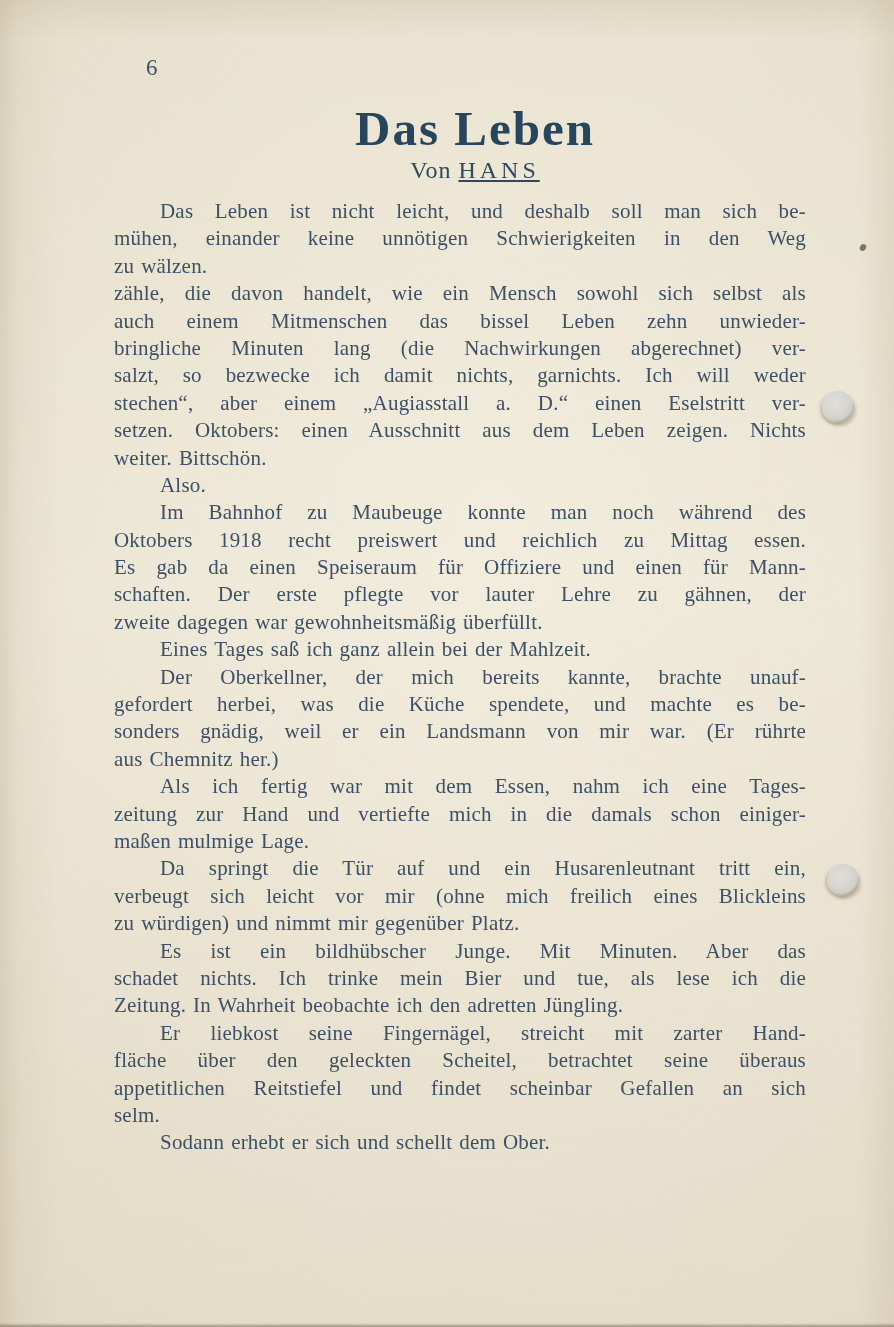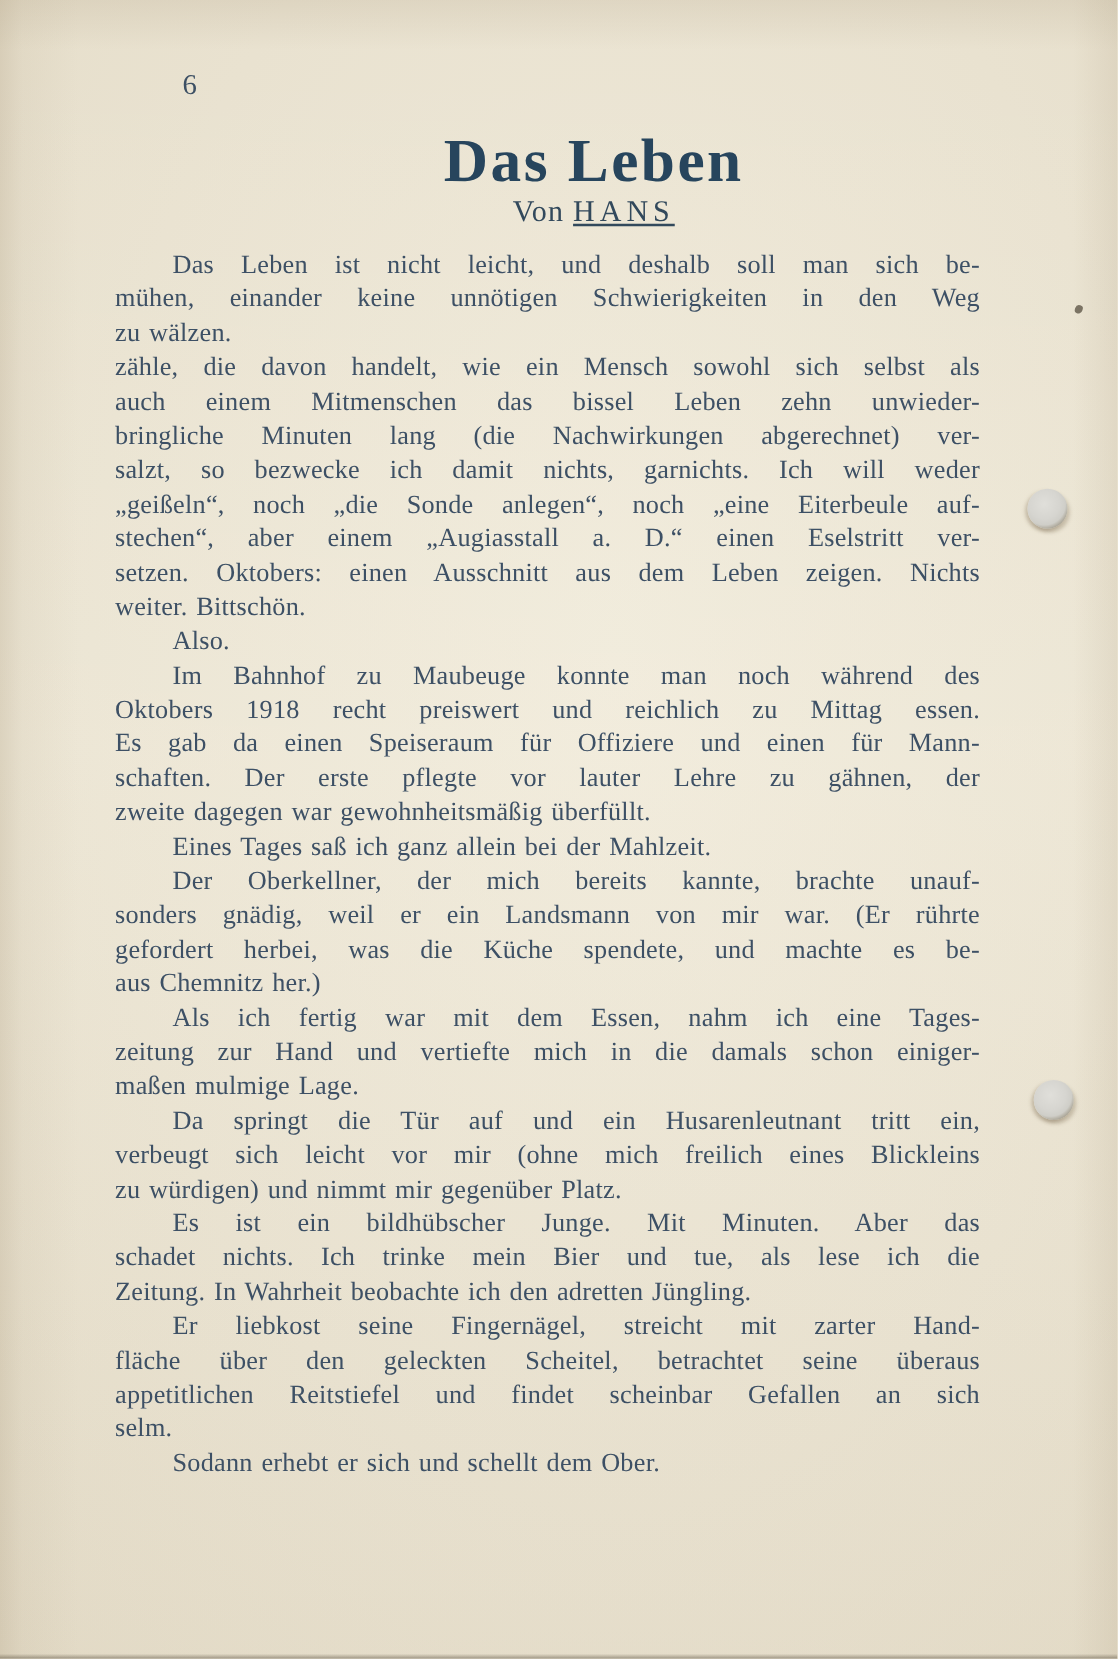--- a/index.html
+++ b/index.html
@@ -33,21 +33,21 @@
   }
   .title {
     font-size: 49px; font-weight: bold; letter-spacing: 2px;
     line-height: 1.05;
   }
   .byline {
     font-size: 24px; margin-top: 3px; color: #32495c; letter-spacing: 1px;
   }
   .byline .caps { letter-spacing: 4px; text-decoration: underline; }
   .body-text {
-    position: absolute; left: 92px; top: 198px; width: 692px;
+    position: absolute; left: 114px; top: 198px; width: 692px;
     font-size: 21px; line-height: 27.4px; color: #3d5065;
     word-spacing: 1.5px; letter-spacing: 0.2px;
   }
   .line {
     text-align: justify;
     text-align-last: justify;
     height: 27.4px; overflow: hidden;
   }
   .line.indent { text-indent: 46px; }
   .line.para-end { text-align-last: left; }
@@ -78,34 +78,33 @@
 </div>
 
 <div class="body-text" id="body-text">
     <div class="line indent">Das Leben ist nicht leicht, und deshalb soll man sich be-</div>
     <div class="line">mühen, einander keine unnötigen Schwierigkeiten in den Weg</div>
     <div class="line para-end">zu wälzen.</div>
     <div class="line">zähle, die davon handelt, wie ein Mensch sowohl sich selbst als</div>
     <div class="line">auch einem Mitmenschen das bissel Leben zehn unwieder-</div>
     <div class="line">bringliche Minuten lang (die Nachwirkungen abgerechnet) ver-</div>
     <div class="line">salzt, so bezwecke ich damit nichts, garnichts. Ich will weder</div>
-    <div class="line">„geißeln“, noch „die Sonde anlegen“, noch „eine Eiterbeule auf-</div>
     <div class="line">stechen“, aber einem „Augiasstall a. D.“ einen Eselstritt ver-</div>
     <div class="line">setzen. Oktobers: einen Ausschnitt aus dem Leben zeigen. Nichts</div>
     <div class="line para-end">weiter. Bittschön.</div>
     <div class="line indent para-end">Also.</div>
     <div class="line indent">Im Bahnhof zu Maubeuge konnte man noch während des</div>
     <div class="line">Oktobers 1918 recht preiswert und reichlich zu Mittag essen.</div>
     <div class="line">Es gab da einen Speiseraum für Offiziere und einen für Mann-</div>
     <div class="line">schaften. Der erste pflegte vor lauter Lehre zu gähnen, der</div>
     <div class="line para-end">zweite dagegen war gewohnheitsmäßig überfüllt.</div>
     <div class="line indent para-end">Eines Tages saß ich ganz allein bei der Mahlzeit.</div>
     <div class="line indent">Der Oberkellner, der mich bereits kannte, brachte unauf-</div>
+    <div class="line">gefordert herbei, was die Küche spendete, und machte es be-</div>
     <div class="line">sonders gnädig, weil er ein Landsmann von mir war. (Er rührte</div>
-    <div class="line">gefordert herbei, was die Küche spendete, und machte es be-</div>
     <div class="line para-end">aus Chemnitz her.)</div>
     <div class="line indent">Als ich fertig war mit dem Essen, nahm ich eine Tages-</div>
     <div class="line">zeitung zur Hand und vertiefte mich in die damals schon einiger-</div>
     <div class="line para-end">maßen mulmige Lage.</div>
     <div class="line indent">Da springt die Tür auf und ein Husarenleutnant tritt ein,</div>
     <div class="line">verbeugt sich leicht vor mir (ohne mich freilich eines Blickleins</div>
     <div class="line para-end">zu würdigen) und nimmt mir gegenüber Platz.</div>
     <div class="line indent">Es ist ein bildhübscher Junge. Mit Minuten. Aber das</div>
     <div class="line">schadet nichts. Ich trinke mein Bier und tue, als lese ich die</div>
     <div class="line para-end">Zeitung. In Wahrheit beobachte ich den adretten Jüngling.</div>

